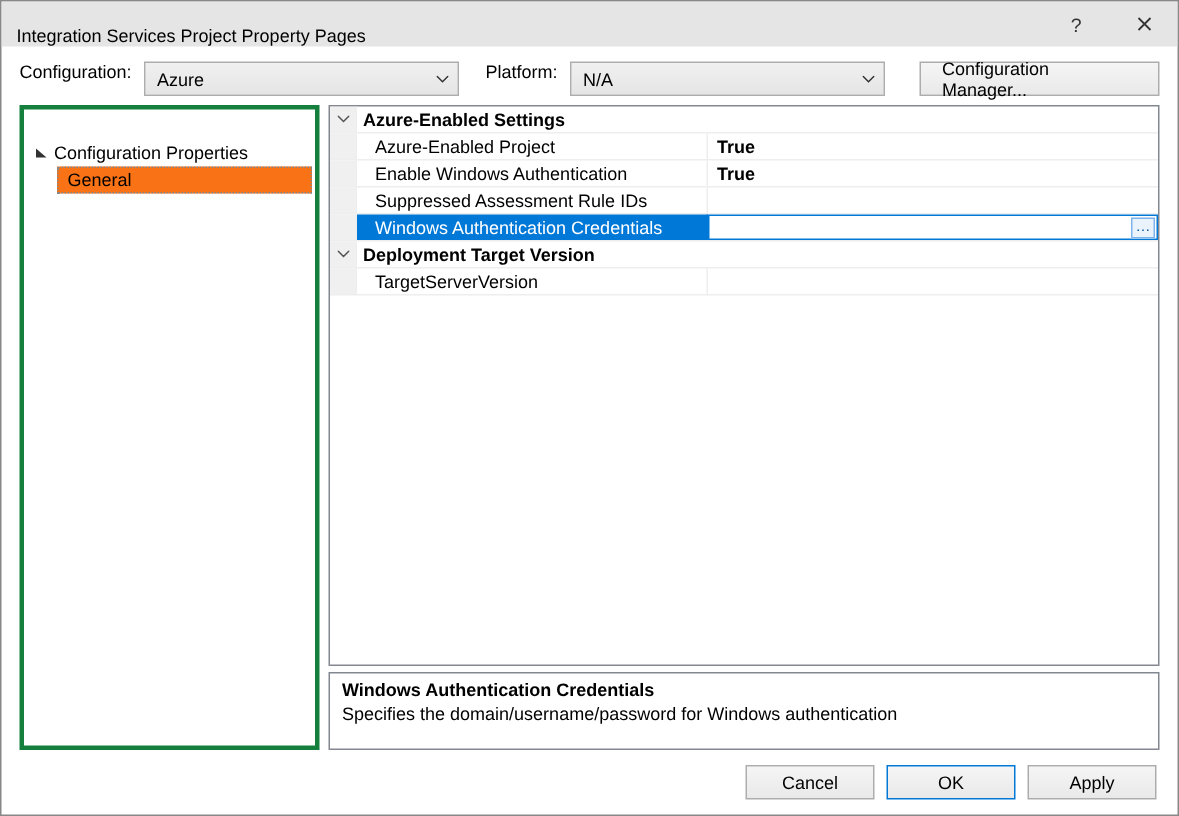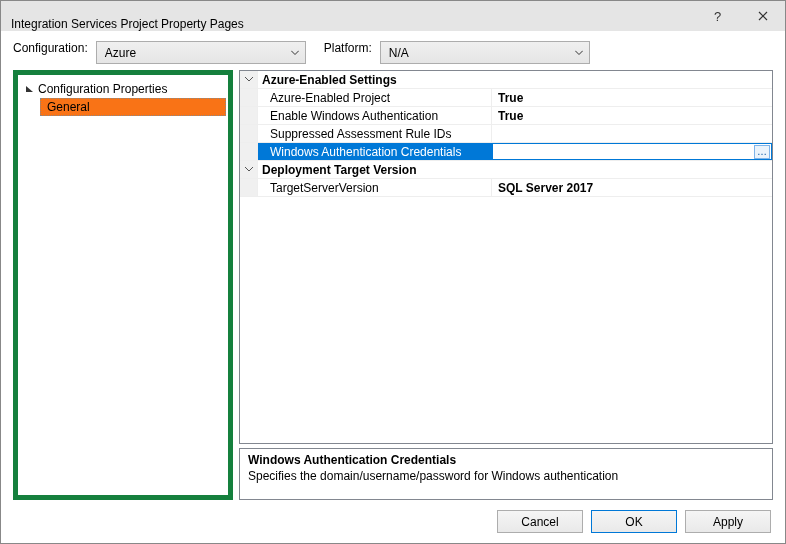--- a/index.html
+++ b/index.html
@@ -56,24 +56,24 @@
     display: inline-flex; align-items: center; justify-content: center;
     cursor: default;
   }
   .body-area {
     display: flex;
     gap: 6px;
     padding: 0 12px 0 12px;
     height: 430px;
   }
   .tree {
-    width: 220px;
-    border: 5px solid #15803d;
-    background: #fff;
-    padding-top: 5px;
+    width: 200px;
+    border: 3px solid #15803d;
+    background: #fff;
+    padding-top: 20px;
   }
   .tree-row {
     display: flex; align-items: center;
     height: 18px;
     padding-left: 6px;
     font-size: 12px;
     gap: 4px;
   }
   .tree-row .tw { width: 10px; display:inline-flex; justify-content:center; }
   .tree-child {
@@ -197,20 +197,23 @@
   <span class="label" style="margin-left:10px">Platform:</span>
   <div class="combo" style="width:210px">
     <span>N/A</span>
     <span class="chev">
       <svg width="8" height="5" viewBox="0 0 8 5">
           <path d="M0 0 L4 4 L8 0" fill="none" stroke="#333" stroke-width="1"></path>
         </svg>
     </span>
   </div>
   <div style="flex:1"></div>
+  <div class="btn" style="width:160px">
+    <span>Configuration Manager...</span>
+  </div>
 </div>
 
 <div class="body-area">
 
   <div class="tree">
     <div class="tree-row">
       <span class="tw">
         <svg width="9" height="9" viewBox="0 0 9 9">
             <path d="M1 1 L8 7 L1 7 Z" fill="#333"></path>
           </svg>
@@ -263,21 +266,20 @@
           <svg width="8" height="5" viewBox="0 0 8 5">
               <path d="M0 0 L4 4 L8 0" fill="none" stroke="#555" stroke-width="1"></path>
             </svg>
         </span>
         <span style="padding-left:4px">Deployment Target Version</span>
       </div>
 
       <div class="pg-row">
         <span class="pg-expander"></span>
         <span class="pg-name indent">TargetServerVersion</span>
-        <span class="pg-val">SQL Server 2017</span>
       </div>
 
     </div>
 
     <div class="desc-panel">
       <div class="dtitle">Windows Authentication Credentials</div>
       <div>Specifies the domain/username/password for Windows authentication</div>
     </div>
   </div>
 

